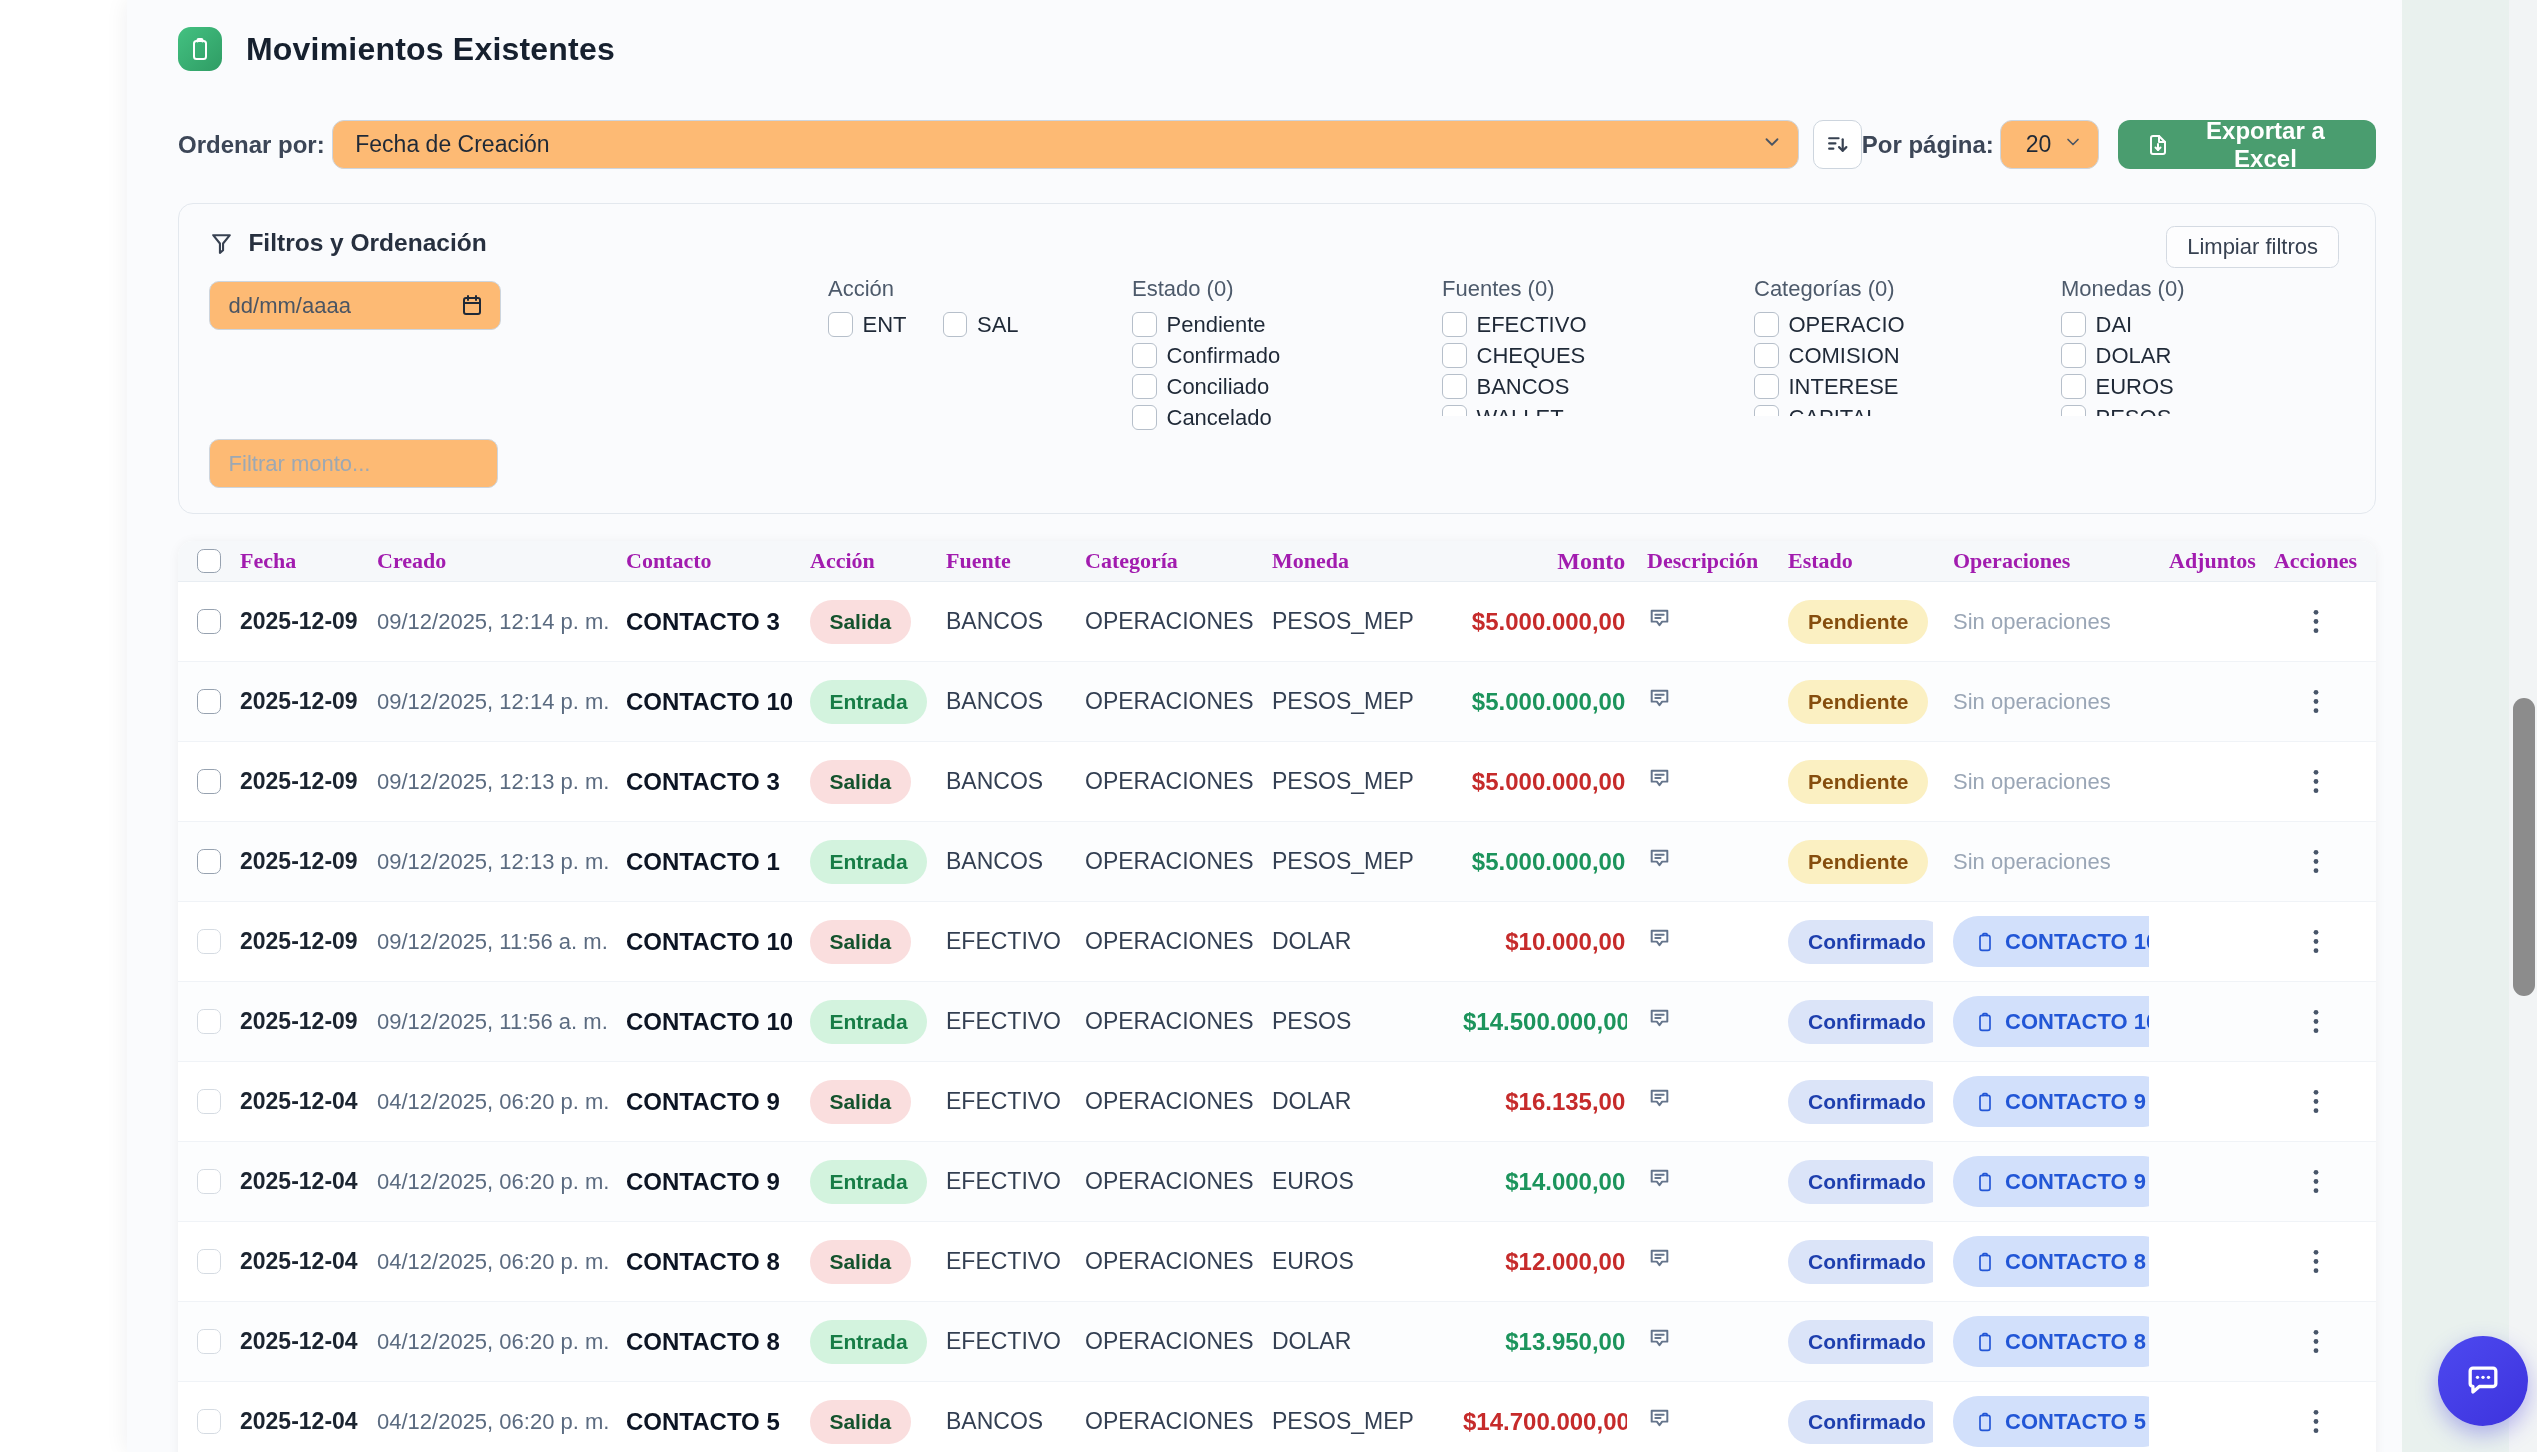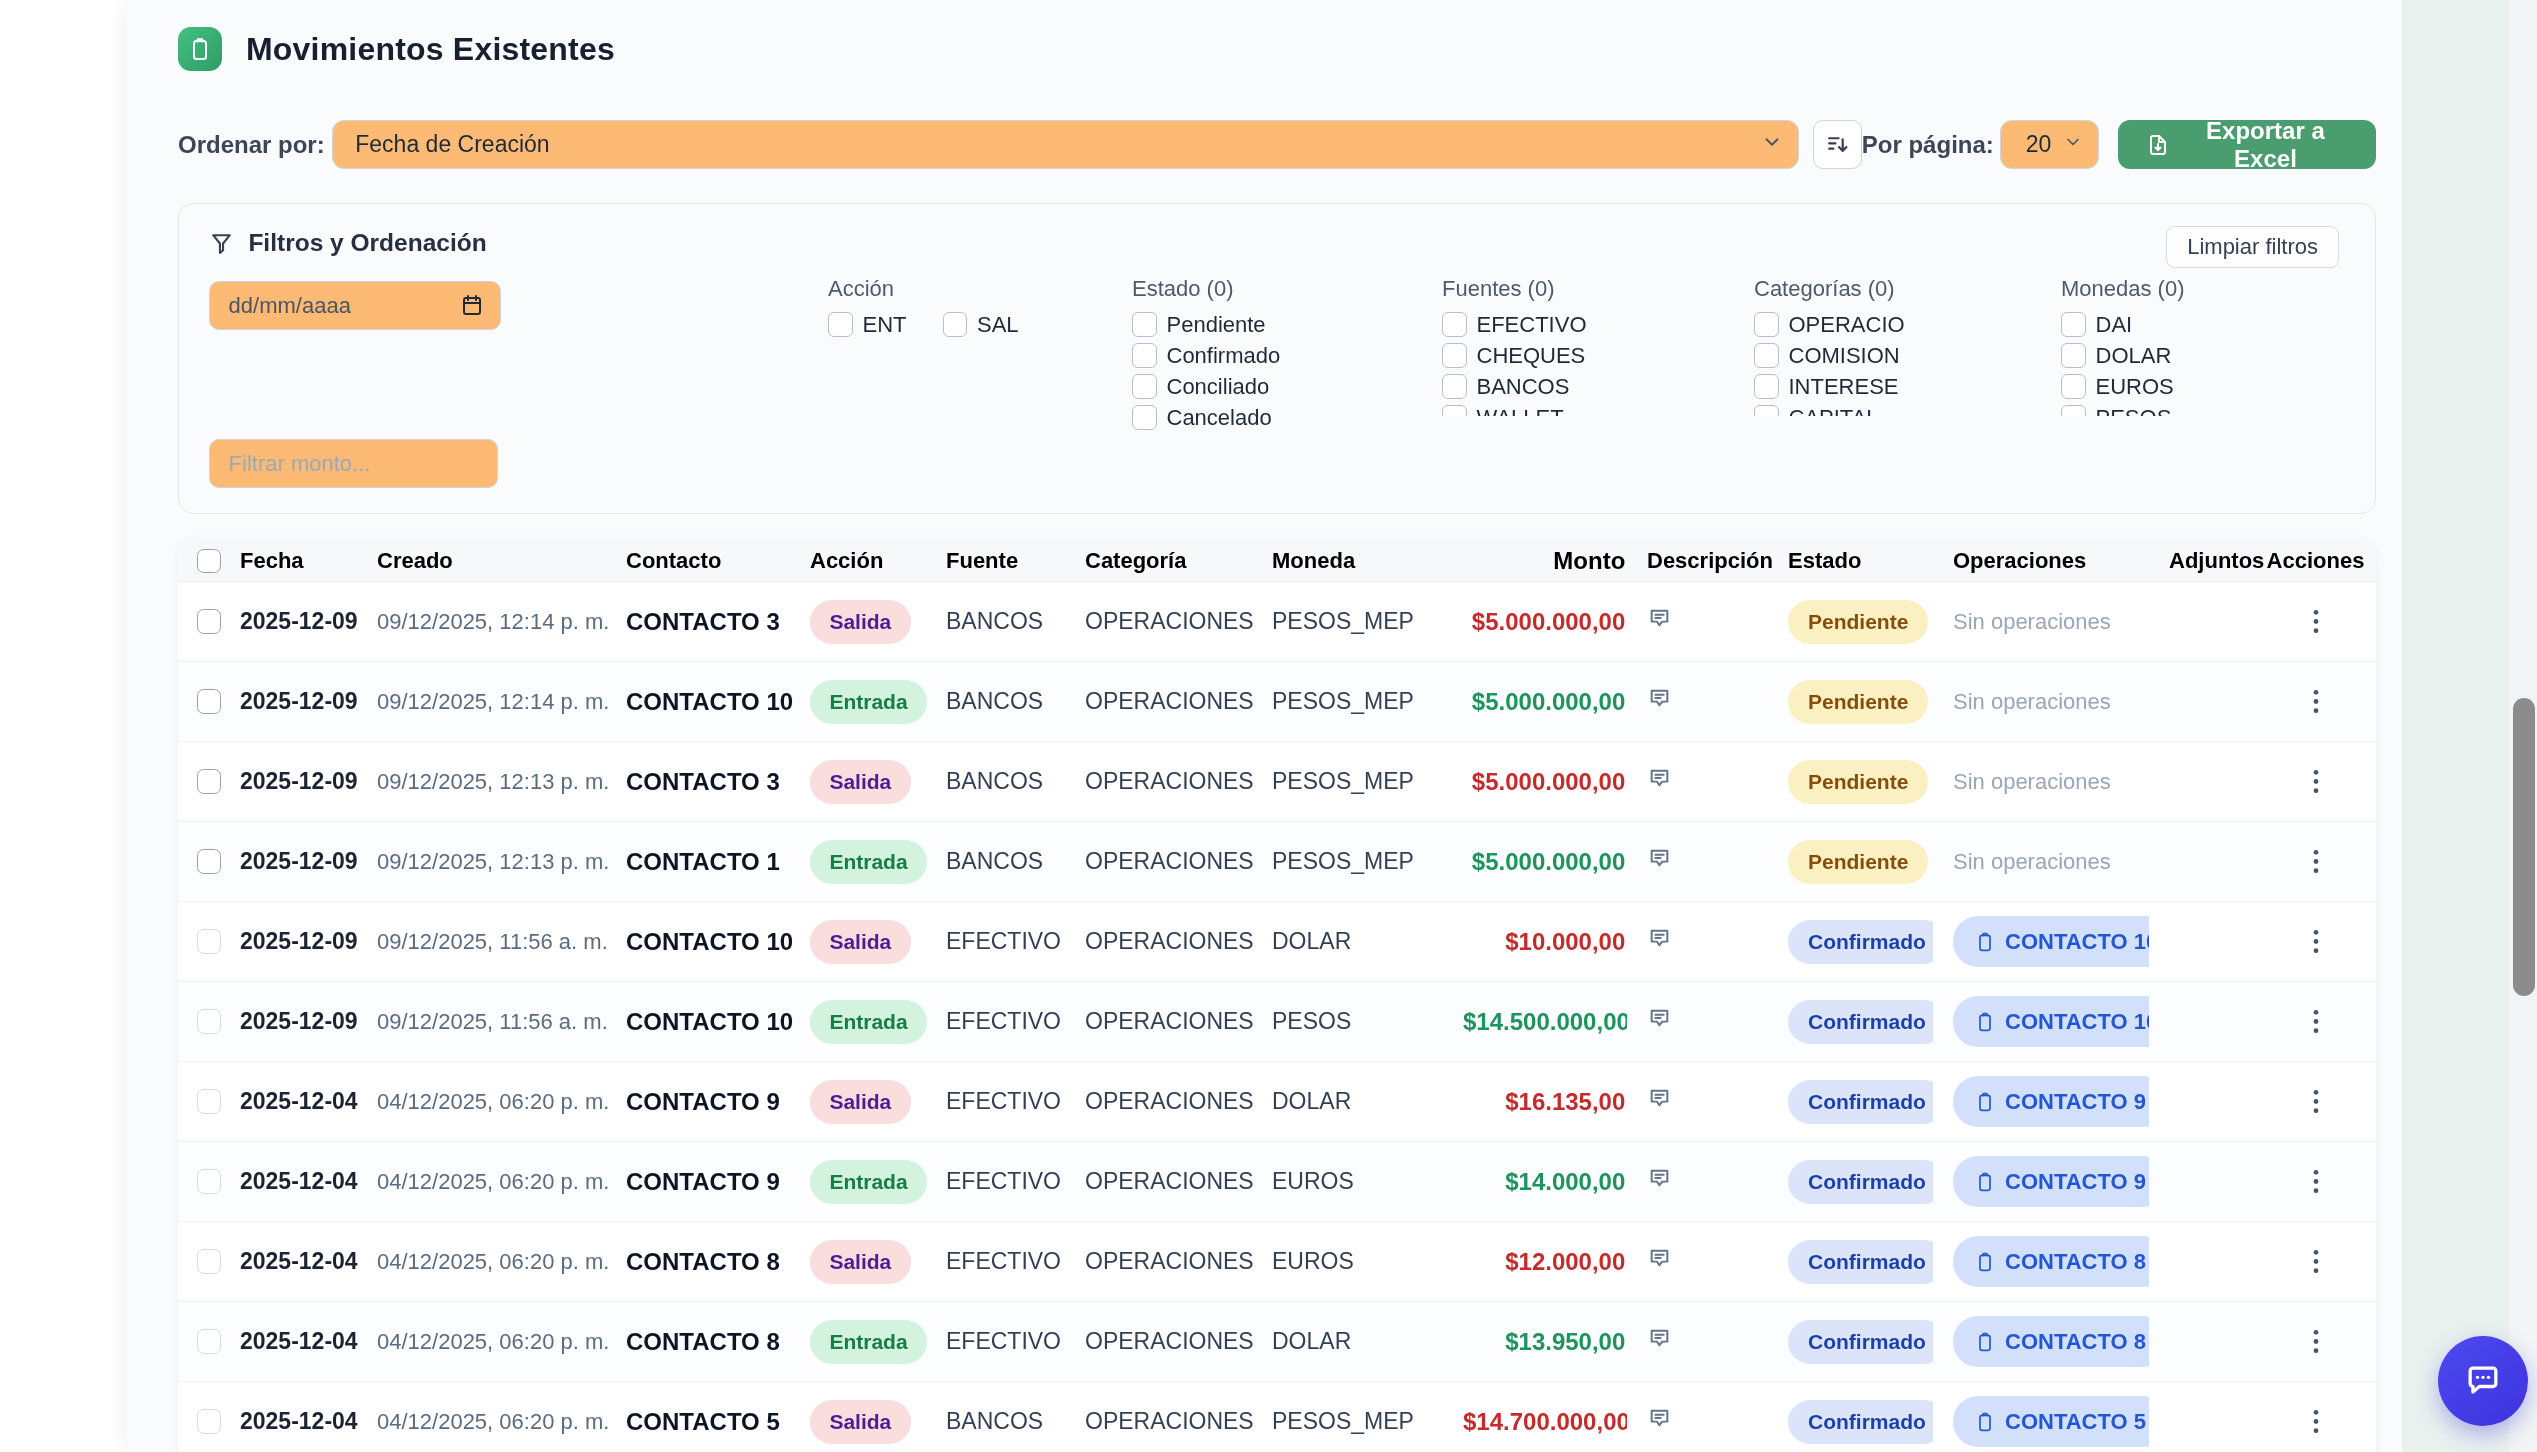--- a/index.html
+++ b/index.html
@@ -64,33 +64,33 @@
   .opt-row { margin-top:11px; display:flex; gap:36px; }
   .opt { display:flex; align-items:center; gap:10px; cursor:pointer; height:25px; }
   .cb { width:24.5px; height:24.5px; background:#fff; border:1.7px solid #b6bfca; border-radius:6px; flex:none; }
   .opt-label { font-size:22px; color:#1f2937; white-space:nowrap; }
 
   
   .tcard { position:absolute; left:51px; top:541px; width:2198px; background:#fff;
     border-radius:15px 15px 0 0; box-shadow:0 1.7px 12px rgba(15,23,42,.05); }
   .tgrid { display:grid; grid-template-columns:62px 137px 249px 184px 136px 139px 187px 191px 164px 141px 165px 216px 105px 123px; align-items:center; }
   .thead { height:41px; background:#f6f8fa; border-radius:15px 15px 0 0; border-bottom:1.7px solid #e8edf2; }
-  .th { font-size:22px; font-weight:700; color:#000000; white-space:nowrap; }
+  .th { font-size:22px; font-weight:700; color:#a21caf; white-space:nowrap;font-family:Liberation Serif, serif; }
   .trow { height:80px; border-bottom:1.7px solid #f0f3f7; background:#fff; }
   .trow:nth-child(even) { background:#fcfdfe; }
   .td { font-size:23px; color:#333f52; white-space:nowrap; overflow:hidden; }
   .c-check { display:flex; justify-content:center; }
   .row-cb { border-radius:6.8px; border-color:#97a2b0; cursor:pointer; }
   .row-cb.muted { border-color:#d5dbe2; }
   .c-fecha { font-size:23px; font-weight:700; color:#1b2430; }
   .c-creado { font-size:22px; color:#5b6b80; }
   .c-contacto { font-size:24px; font-weight:700; color:#0d1524; }
   .badge { display:inline-flex; align-items:center; justify-content:center; height:44px; padding:0 19.4px;
     border-radius:22px; font-size:21px; font-weight:700; }
-  .badge.b-salida { background:#fadede; color:#4c1d95; }
+  .badge.b-salida { background:#fadede; color:#14532d; }
   .badge.b-entrada { background:#d3f3de; color:#177d46; }
   .c-monto { text-align:right; font-size:24px; font-weight:700; padding-right:1.7px; }
   .c-monto.neg { color:#c62b2b; }
   .c-monto.pos { color:#1c945c; }
   .pad { padding-left:20px; }
   .desc-ic { color:#64748b; cursor:pointer; display:inline-flex; }
   .status { display:inline-flex; align-items:center; height:44px; padding:0 20px; border-radius:22px;
     font-size:21px; font-weight:600; }
   .status.st-pendiente { background:#fbf0c2; color:#854d0e; }
   .status.st-confirmado { background:#dbe4f8; color:#1e3fae; }

